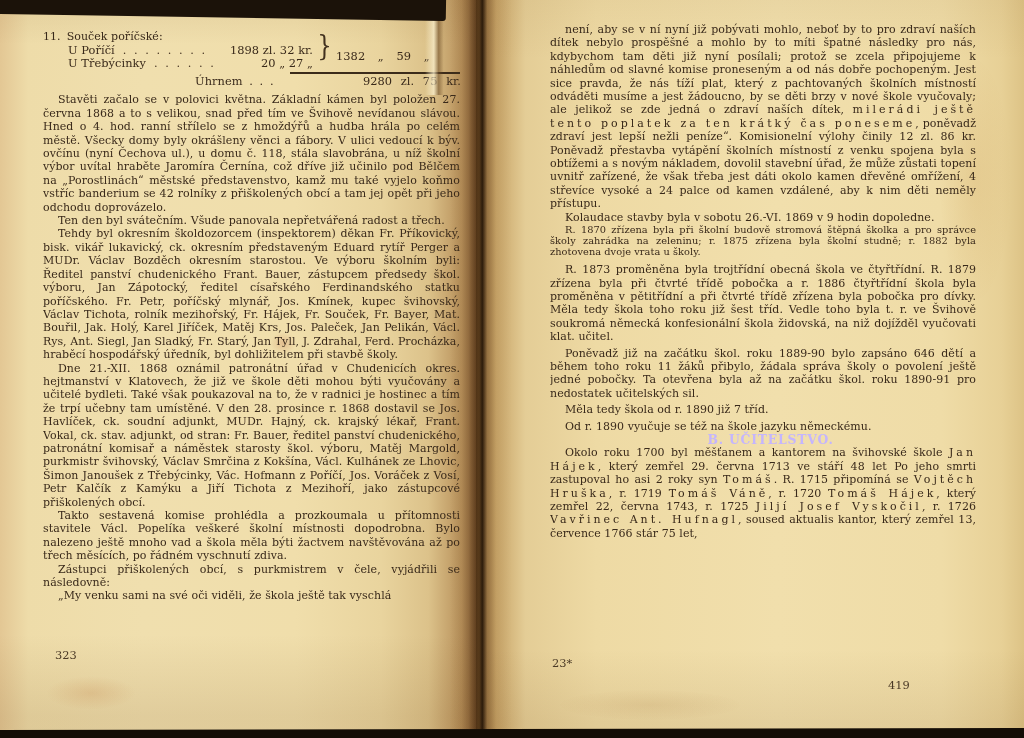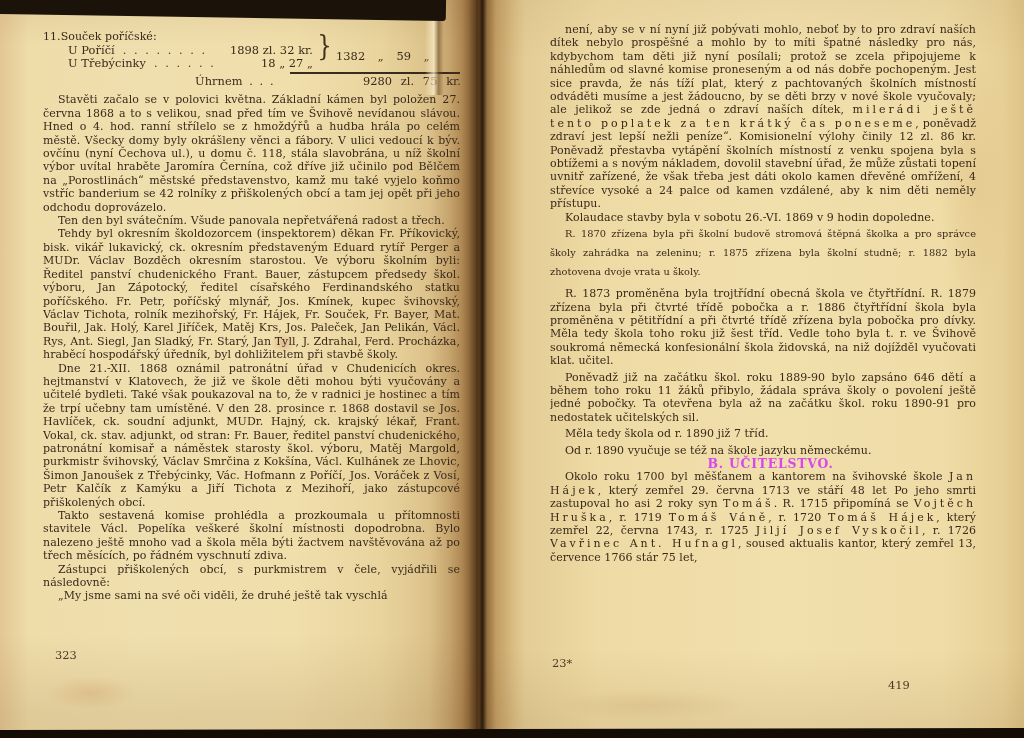--- a/index.html
+++ b/index.html
@@ -49,41 +49,41 @@
   .stain-b{left:270px;top:332px;width:26px;height:22px;background:radial-gradient(ellipse at center,rgba(185,95,60,0.25),rgba(185,95,60,0) 70%);}
   .stain-c{left:940px;top:60px;width:70px;height:240px;background:radial-gradient(ellipse at center,rgba(205,160,90,0.18),rgba(205,160,90,0) 75%);}
   .stain-d{left:560px;top:690px;width:180px;height:30px;background:radial-gradient(ellipse at center,rgba(160,110,55,0.12),rgba(160,110,55,0) 75%);}
   
   .content{position:absolute;z-index:2;color:#39291a;text-align:justify;
     font-size:11px;line-height:13.4px;letter-spacing:0.05px;overflow:hidden;}
   .content-left{left:43px;top:30px;width:417px;height:640px;}
   .content-right{left:550px;top:23px;width:426px;height:660px;}
   p.para{margin:0;text-indent:15px;}
   .entry-line{white-space:nowrap;text-indent:0;}
-  .entry-number{}
+  .entry-number{margin-right:6px;}
   
   .ledger{position:relative;height:49px;margin-top:1px;font-size:11.4px;}
   .ledger .lbl{position:absolute;left:25px;white-space:nowrap;}
   .ledger .leaders{letter-spacing:2px;margin-left:8px;color:#4a3825;}
   .ledger .amt{position:absolute;left:138px;width:132px;text-align:right;white-space:nowrap;}
   .ledger .r1{top:0;} .ledger .r2{top:13px;}
   .brace{position:absolute;left:273px;top:-5px;font-size:27px;font-weight:normal;color:#41301e;transform:scaleX(0.85);}
   .subtotal{position:absolute;left:293px;top:6px;width:130px;word-spacing:9px;white-space:nowrap;}
   .sum-rule{position:absolute;left:247px;top:28px;width:171px;height:1.6px;background:#3b2b1a;}
   .total-label{position:absolute;left:152px;top:31px;white-space:nowrap;word-spacing:3px;}
   .total-amount{position:absolute;left:268px;top:31px;width:150px;text-align:right;word-spacing:5px;white-space:nowrap;}
   
   .opening{text-indent:0;margin-top:7px;}
   .spaced{letter-spacing:3px;}
   .kolaudace{margin-top:5px;}
-  .small-note{font-size:9.8px;line-height:19px;text-indent:24px;margin:6px 2px 2px 7px;}
+  .small-note{font-size:9.8px;line-height:11px;text-indent:24px;margin:6px 2px 2px 7px;}
   .school p.para{margin-top:3px;}
   .school p.para:first-child{margin-top:6px;}
   .section-heading{margin:34px 0 17px 0;text-align:center;font-weight:bold;
-    font-size:12.4px;letter-spacing:0.8px;color:#d946ef;text-indent:0;}
+    font-size:12.4px;letter-spacing:0.8px;color:#c4b5fd;text-indent:0;}
   
   .page-num{position:absolute;z-index:2;font-size:11.4px;color:#4b3a26;}
   .page-num-left{left:55px;top:648px;}
   .sig-mark{left:552px;top:656px;}
   .page-num-right{left:888px;top:678px;}
 </style>
 </head>
 <body>
 
 <div>
@@ -102,36 +102,36 @@
     </div>
 
     <div class="ledger">
       <div class="lbl r1">
         <span>U Poříčí</span><span class="leaders">. . . . . . . .</span>
       </div>
       <div class="amt r1">1898 zl. 32 kr.</div>
       <div class="lbl r2">
         <span>U Třebýcinky</span><span class="leaders">. . . . . .</span>
       </div>
-      <div class="amt r2">18 „ 27 „</div>
+      <div class="amt r2">20 „ 27 „</div>
       <span class="brace">}</span>
       <div class="subtotal">1382 „ 59 „</div>
       <div class="sum-rule"></div>
       <div class="total-label">Úhrnem . . .</div>
       <div class="total-amount">9280 zl. 75 kr.</div>
     </div>
 
     <div class="paras">
         <p class="para">Stavěti začalo se v polovici května. Základní kámen byl položen 27. června 1868 a to s velikou, snad před tím ve Švihově nevídanou slávou. Hned o 4. hod. ranní střílelo se z hmoždýřů a hudba hrála po celém městě. Všecky domy byly okrášleny věnci a fábory. V ulici vedoucí k býv. ovčínu (nyní Čechova ul.), u domu č. 118, stála slavobrána, u níž školní výbor uvítal hraběte Jaromíra Černína, což dříve již učinilo pod Bělčem na „Porostlinách“ městské představenstvo, kamž mu také vyjelo koňmo vstříc banderium se 42 rolníky z přiškolených obcí a tam jej opět při jeho odchodu doprovázelo.</p>
         <p class="para">Ten den byl svátečním. Všude panovala nepřetvářená radost a třech.</p>
         <p class="para">Tehdy byl okresním školdozorcem (inspektorem) děkan Fr. Příkovický, bisk. vikář lukavický, ck. okresním představeným Eduard rytíř Perger a MUDr. Václav Bozděch okresním starostou. Ve výboru školním byli: Ředitel panství chudenického Frant. Bauer, zástupcem předsedy škol. výboru, Jan Zápotocký, ředitel císařského Ferdinandského statku poříčského. Fr. Petr, poříčský mlynář, Jos. Kmínek, kupec švihovský, Václav Tichota, rolník mezihořský, Fr. Hájek, Fr. Souček, Fr. Bayer, Mat. Bouřil, Jak. Holý, Karel Jiříček, Matěj Krs, Jos. Paleček, Jan Pelikán, Václ. Rys, Ant. Siegl, Jan Sladký, Fr. Starý, Jan Tyll, J. Zdrahal, Ferd. Procházka, hraběcí hospodářský úředník, byl dohližitelem při stavbě školy.</p>
         <p class="para">Dne 21.-XII. 1868 oznámil patronátní úřad v Chudenicích okres. hejtmanství v Klatovech, že již ve škole děti mohou býti vyučovány a učitelé bydleti. Také však poukazoval na to, že v radnici je hostinec a tím že trpí učebny tam umístěné. V den 28. prosince r. 1868 dostavil se Jos. Havlíček, ck. soudní adjunkt, MUDr. Hajný, ck. krajský lékař, Frant. Vokal, ck. stav. adjunkt, od stran: Fr. Bauer, ředitel panství chudenického, patronátní komisař a náměstek starosty škol. výboru, Matěj Margold, purkmistr švihovský, Václav Smrčina z Kokšína, Václ. Kulhánek ze Lhovic, Šimon Janoušek z Třebýcinky, Vác. Hofmann z Poříčí, Jos. Voráček z Vosí, Petr Kalčík z Kamýku a Jiří Tichota z Mezihoří, jako zástupcové přiškolených obcí.</p>
         <p class="para">Takto sestavená komise prohlédla a prozkoumala u přítomnosti stavitele Václ. Popelíka veškeré školní místnosti dopodrobna. Bylo nalezeno ještě mnoho vad a škola měla býti žactvem navštěvována až po třech měsících, po řádném vyschnutí zdiva.</p>
         <p class="para">Zástupci přiškolených obcí, s purkmistrem v čele, vyjádřili se následovně:</p>
-        <p class="para">„My jsme sami na své oči viděli, že druhé ještě tak vyschlá</p>
+        <p class="para">„My venku sami na své oči viděli, že škola ještě tak vyschlá</p>
       </div>
   </div>
   <div class="page-num page-num-left">323</div>
 
   <div class="content content-right">
     <p class="para opening"><span>není, aby se v ní nyní již pobývati mohlo, neboť by to pro zdraví naších dítek nebylo prospěšné a mohlo by to míti špatné následky pro nás, kdybychom tam děti již nyní posílali; protož se zcela připojujeme k náhledům od slavné komise proneseným a od nás dobře pochopeným. Jest sice pravda, že nás tíží plat, který z pachtovaných školních místností odváděti musíme a jest žádoucno, by se děti brzy v nové škole vyučovaly; ale jelikož se zde jedná o zdraví naších dítek, </span><span class="spaced">milerádi ještě tento poplatek za ten krátký čas poneseme</span><span>, poněvadž zdraví jest lepší nežli peníze“. Komisionelní výlohy činily 12 zl. 86 kr. Poněvadž přestavba vytápění školních místností z venku spojena byla s obtížemi a s novým nákladem, dovolil stavební úřad, že může zůstati topení uvnitř zařízené, že však třeba jest dáti okolo kamen dřevěné omřížení, 4 střevíce vysoké a 24 palce od kamen vzdálené, aby k nim děti neměly přístupu.</span></p>
     <p class="para kolaudace">Kolaudace stavby byla v sobotu 26.-VI. 1869 v 9 hodin dopoledne.</p>
     <p class="para small-note">R. 1870 zřízena byla při školní budově stromová štěpná školka a pro správce školy zahrádka na zeleninu; r. 1875 zřízena byla školní studně; r. 1882 byla zhotovena dvoje vrata u školy.</p>
     <div class="school">
         <p class="para">R. 1873 proměněna byla trojtřídní obecná škola ve čtyřtřídní. R. 1879 zřízena byla při čtvrté třídě pobočka a r. 1886 čtyřtřídní škola byla proměněna v pětitřídní a při čtvrté třídě zřízena byla pobočka pro dívky. Měla tedy škola toho roku již šest tříd. Vedle toho byla t. r. ve Švihově soukromá německá konfesionální škola židovská, na niž dojížděl vyučovati klat. učitel.</p>

